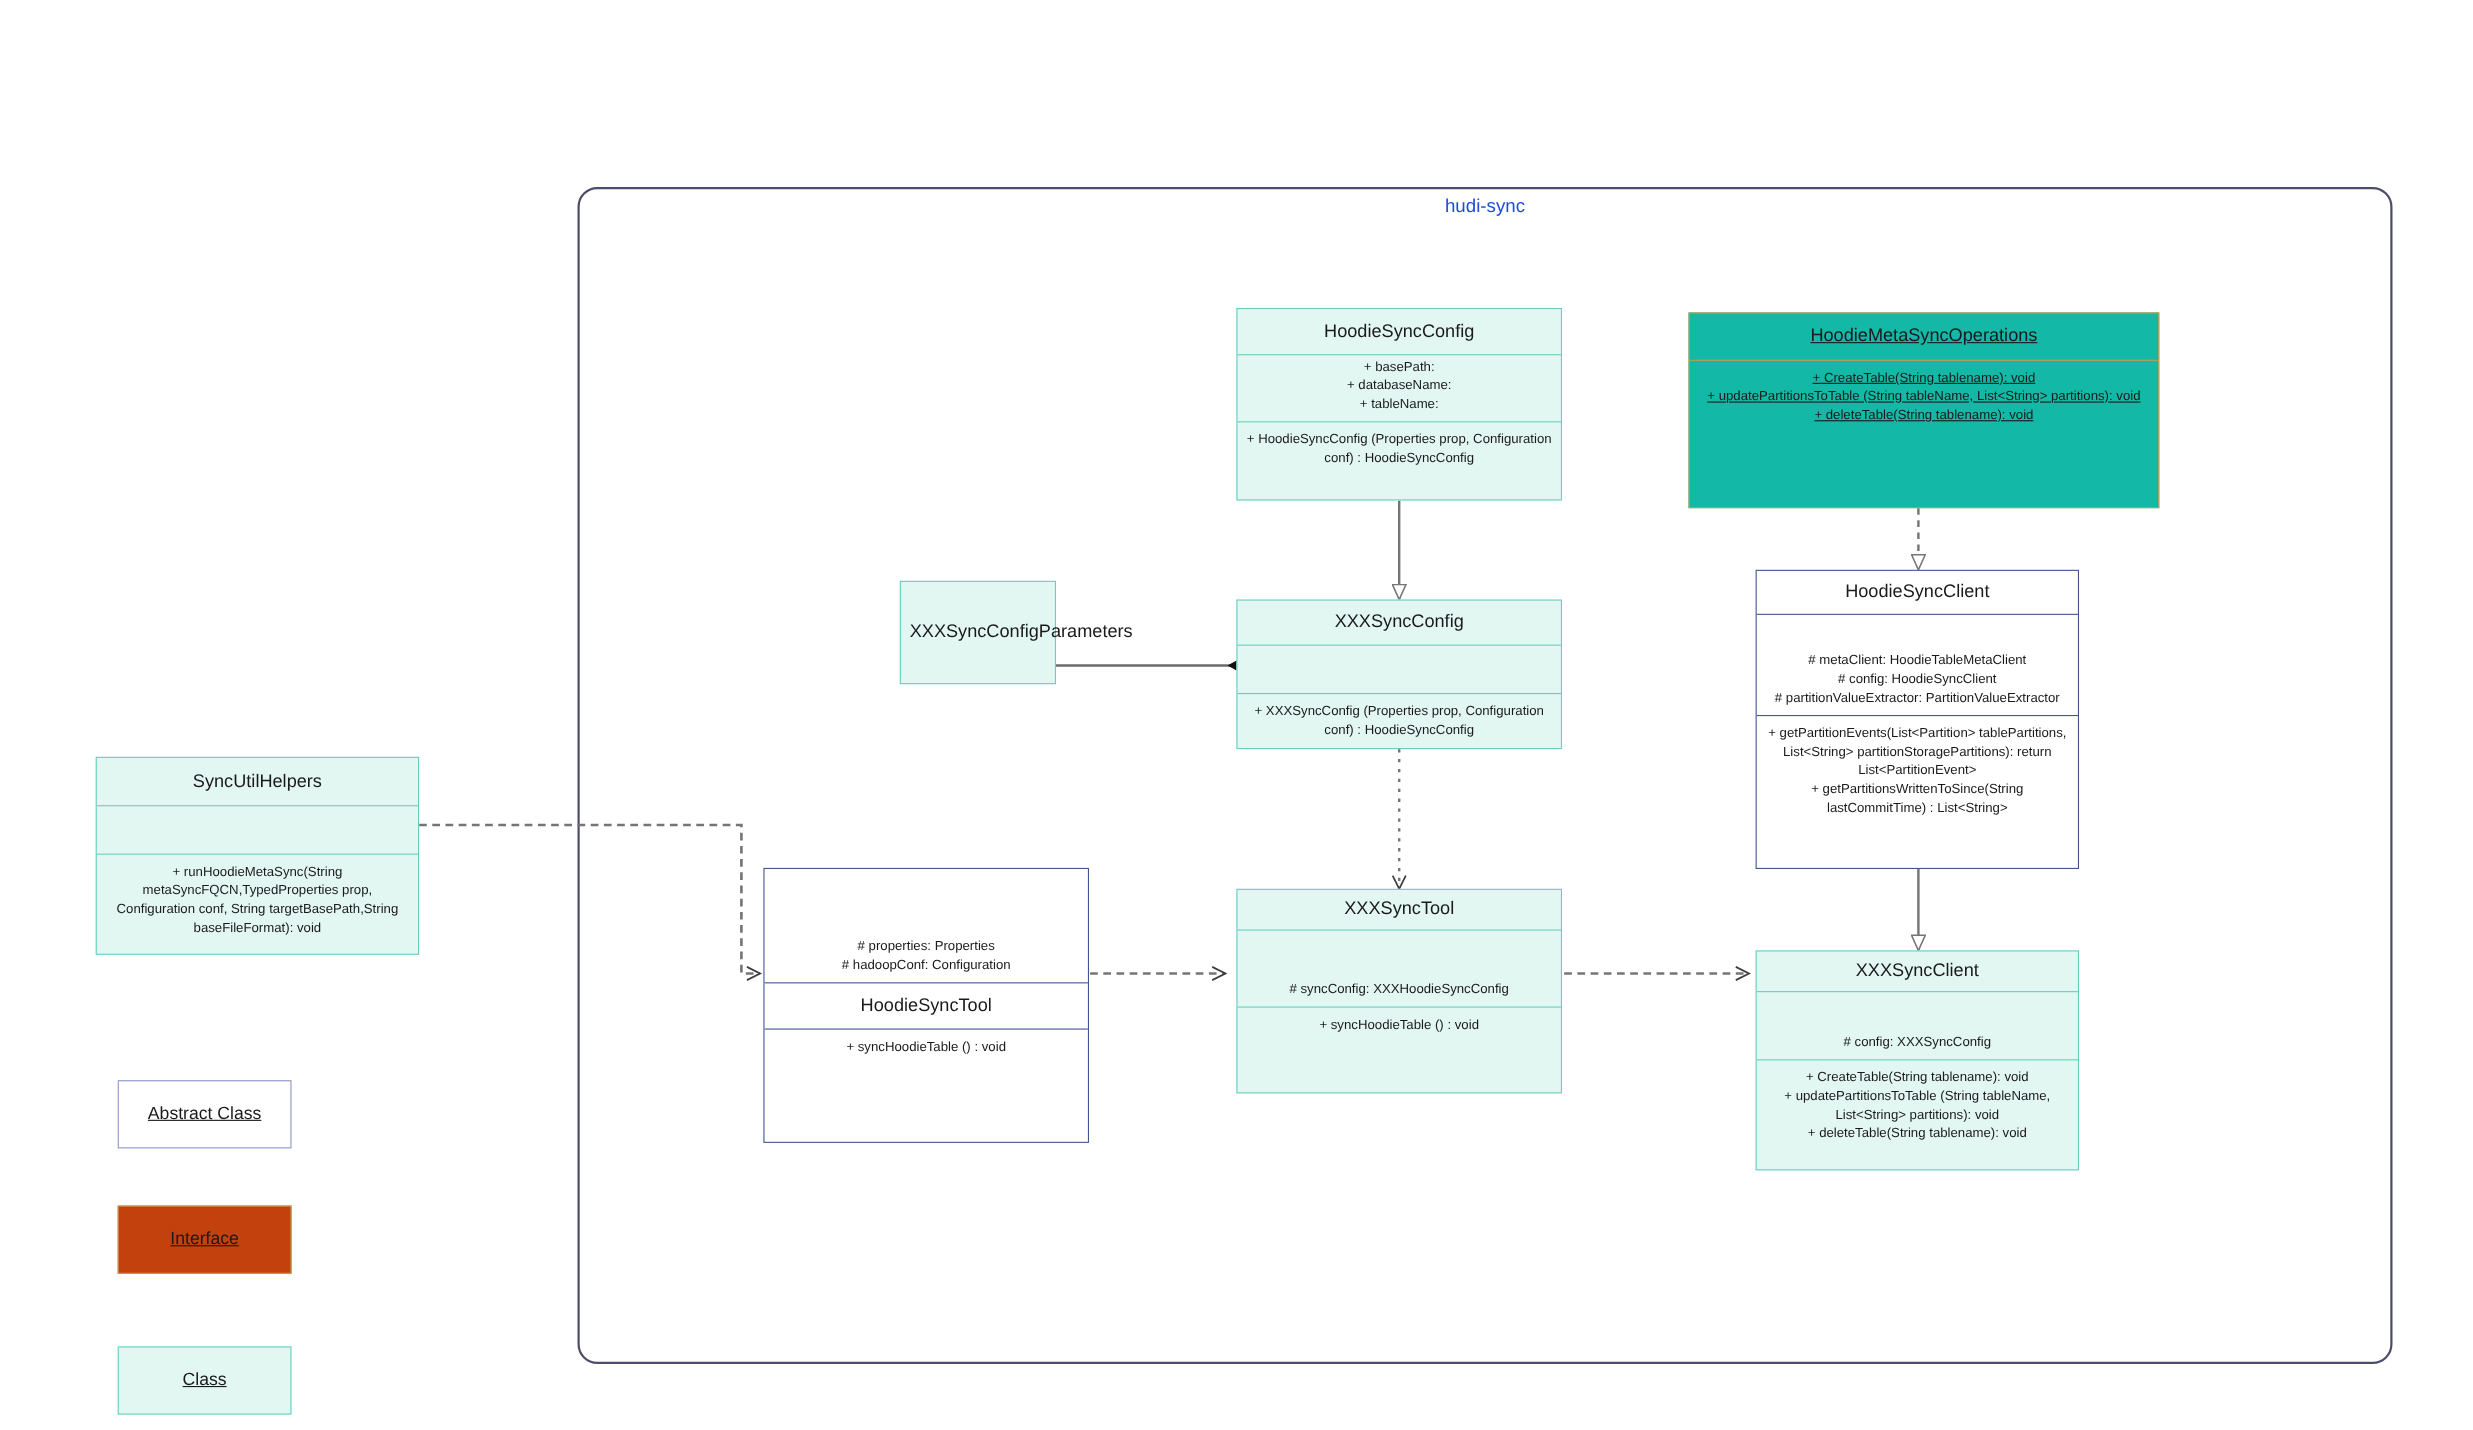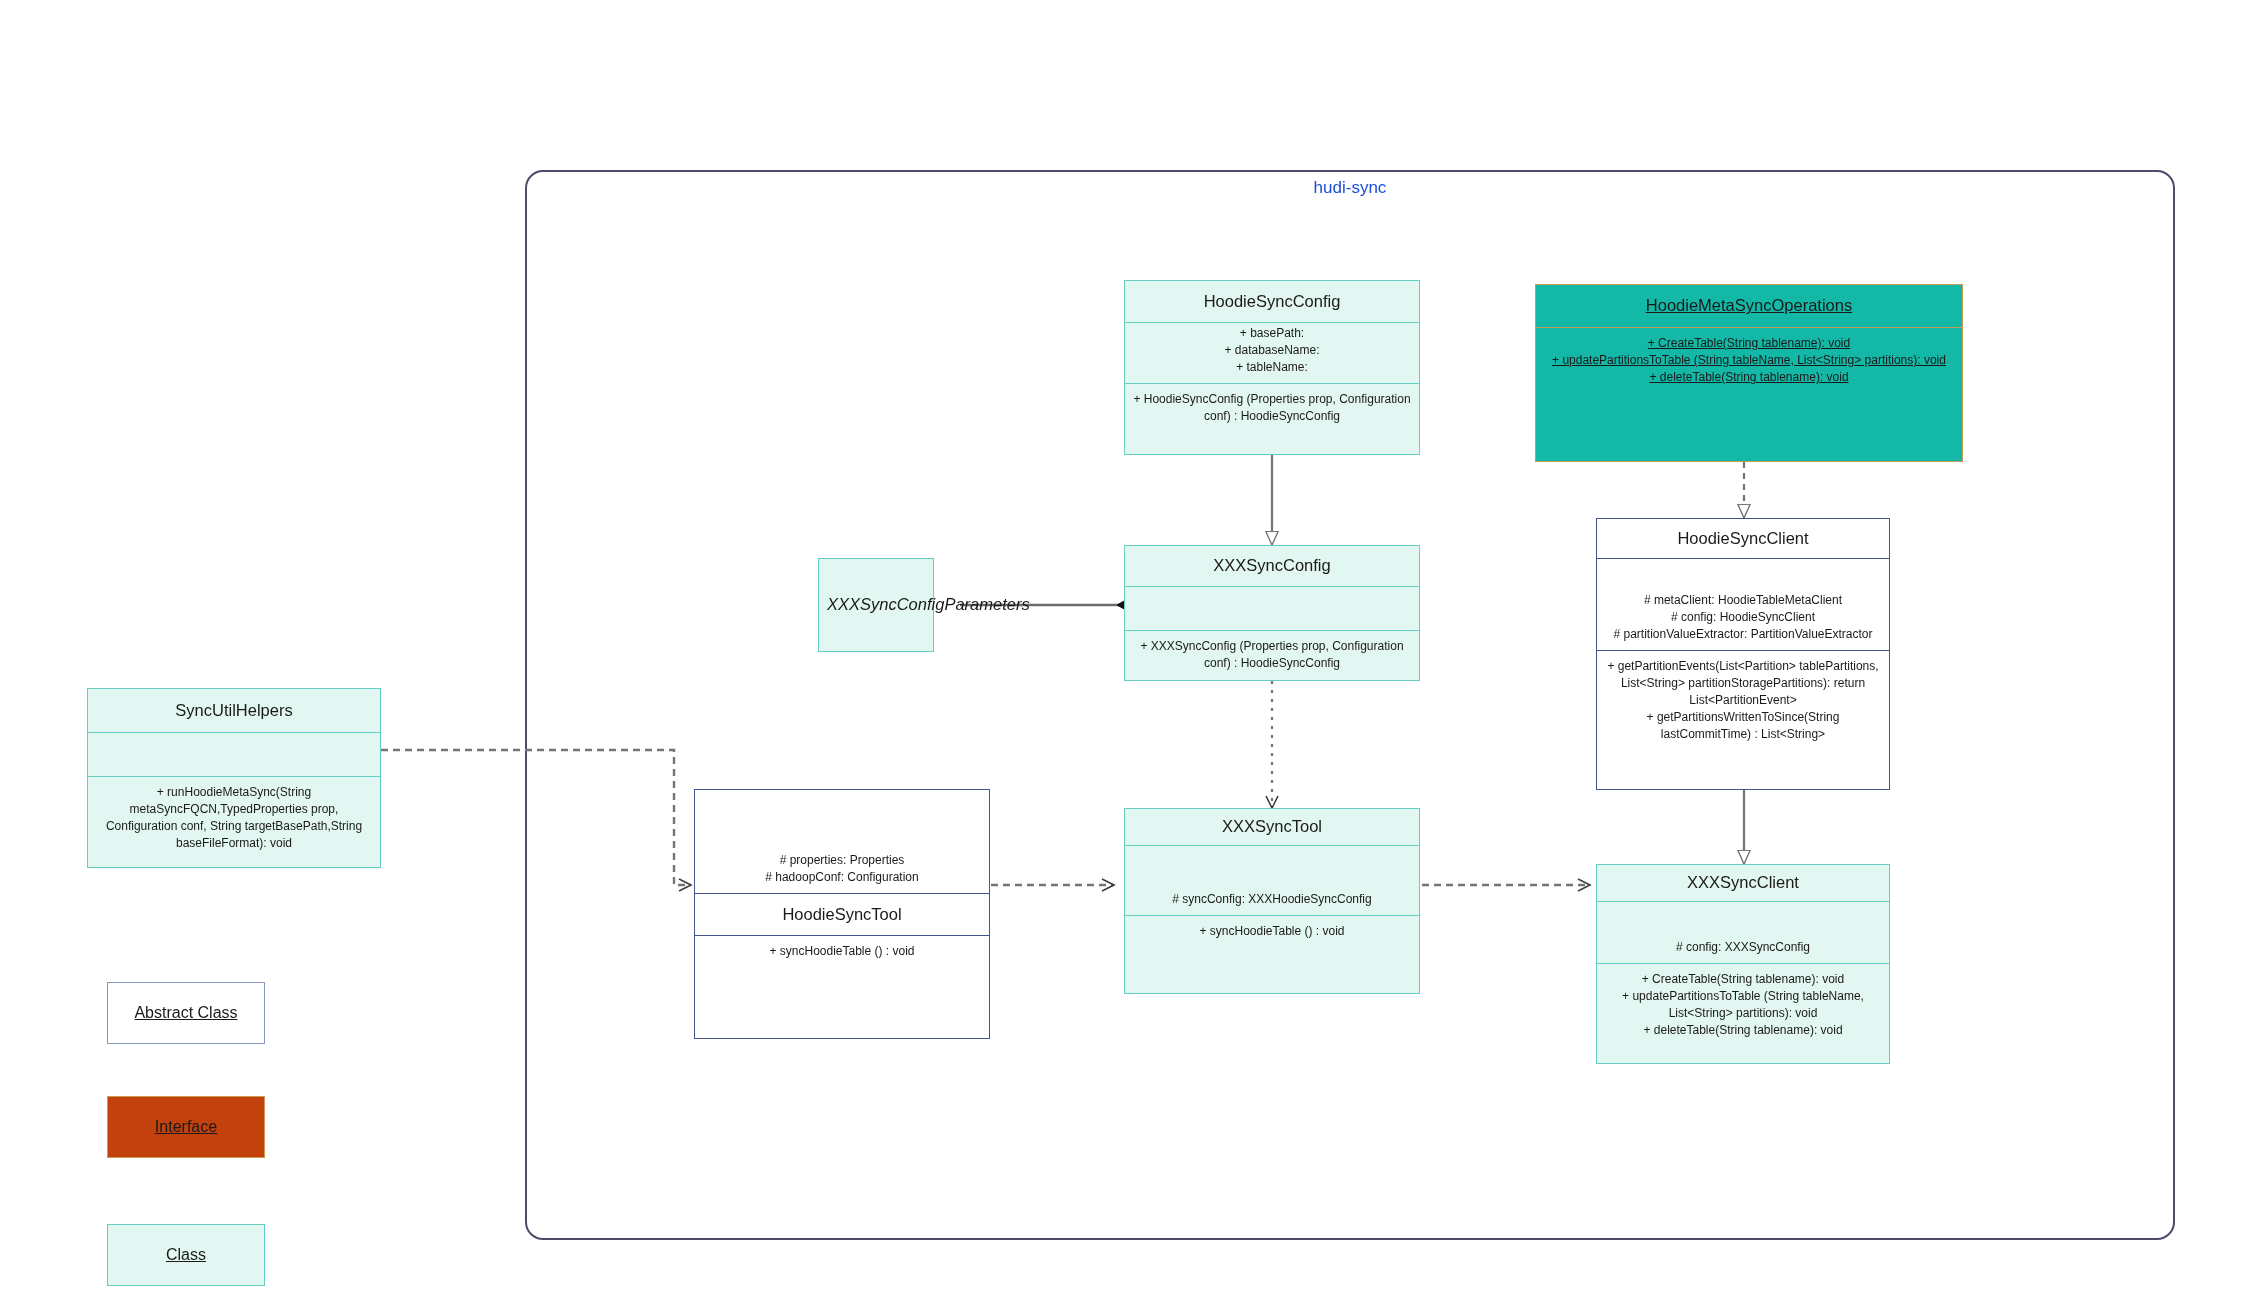--- a/index.html
+++ b/index.html
@@ -164,21 +164,21 @@
 
   <div class="node interface" style="left:1535px; top:284px; width:428px; height:178px;">
     <div class="seg title" style="height:43px;">HoodieMetaSyncOperations</div>
     <div class="seg">
       <div>+    CreateTable(String tablename): void</div>
       <div>+    updatePartitionsToTable (String tableName, List&lt;String&gt; partitions): void</div>
       <div>+    deleteTable(String tablename): void</div>
     </div>
   </div>
 
-  <div class="node" style="left:818px; top:558px; width:116px; height:94px;font-style:italic;">
+  <div class="node" style="left:818px; top:528px; width:142px; height:94px;">
     <div class="seg title" style="height:100%; border-bottom:none;">XXXSyncConfigParameters</div>
   </div>
 
   <div class="node" style="left:1124px; top:545px; width:296px; height:136px;">
     <div class="seg title" style="height:41px;">XXXSyncConfig</div>
     <div class="seg" style="height:44px;"></div>
     <div class="seg">
       <div>+   XXXSyncConfig (Properties prop, Configuration conf) : HoodieSyncConfig</div>
     </div>
   </div>

